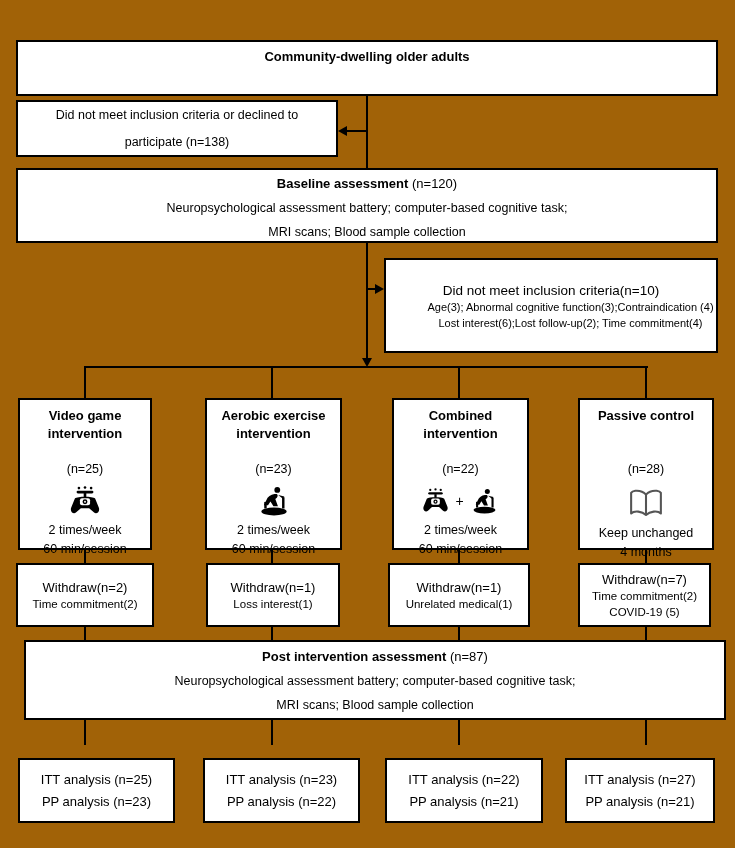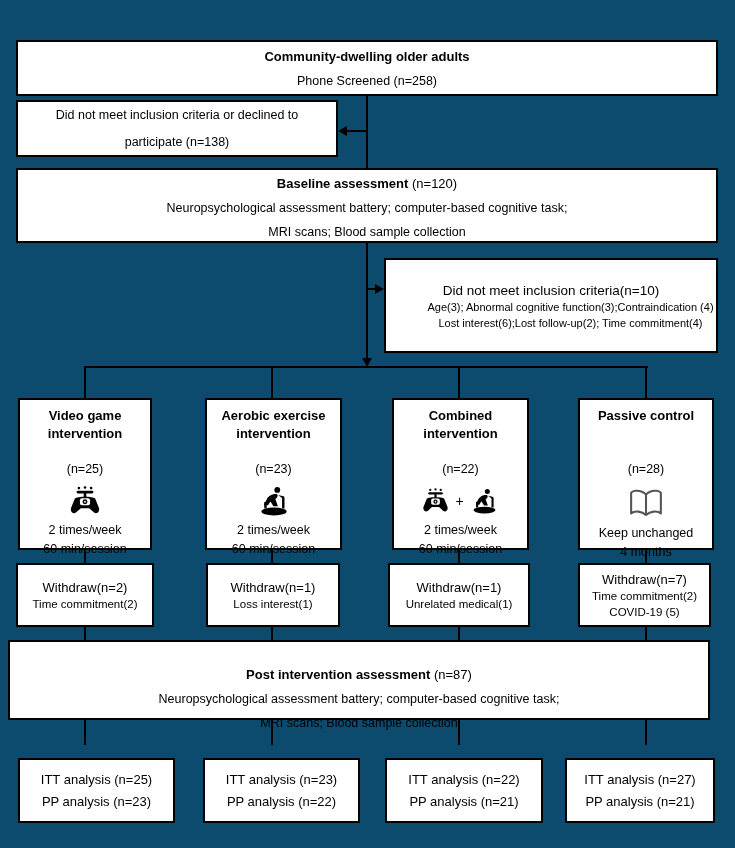--- a/index.html
+++ b/index.html
@@ -1,16 +1,16 @@
 <!DOCTYPE html>
 <html><head>
 <meta charset="utf-8">
 <style>
   html,body{margin:0;padding:0;background:#fff;}
-  .stage{position:relative;width:735px;height:848px;background:#0c4a6e;
+  .stage{position:relative;width:735px;height:848px;background:#a16207;
          font-family:"Liberation Sans","DejaVu Sans",sans-serif;color:#000;overflow:hidden;}
   .box{position:absolute;background:#fff;border:2px solid #000;box-sizing:border-box;
        display:flex;flex-direction:column;align-items:center;text-align:center;}
   .vline,.hline{position:absolute;background:#000;}
   .arr-left{position:absolute;width:0;height:0;border-top:5px solid transparent;
             border-bottom:5px solid transparent;border-right:9px solid #000;}
   .arr-right{position:absolute;width:0;height:0;border-top:5px solid transparent;
              border-bottom:5px solid transparent;border-left:9px solid #000;}
   .arr-down{position:absolute;width:0;height:0;border-left:5px solid transparent;
             border-right:5px solid transparent;border-top:9px solid #000;}
@@ -67,21 +67,20 @@
   <div class="vline" style="left:458px;top:625px;width:2px;height:17px"></div>
   <div class="vline" style="left:645px;top:625px;width:2px;height:17px"></div>
 
   <div class="vline" style="left:84px;top:718px;width:2px;height:27px"></div>
   <div class="vline" style="left:271px;top:718px;width:2px;height:27px"></div>
   <div class="vline" style="left:458px;top:718px;width:2px;height:27px"></div>
   <div class="vline" style="left:645px;top:718px;width:2px;height:27px"></div>
 
   <div class="box bigbox" style="left:16px;top:40px;width:702px;height:56px;padding-top:3px">
     <div class="ttl b">Community-dwelling older adults</div>
-    <div class="ln">Phone Screened (n=258)</div>
   </div>
 
   <div class="box excl1" style="left:16px;top:100px;width:322px;height:57px">
     <div class="ln">Did not meet inclusion criteria or declined to</div>
     <div class="ln">participate (n=138)</div>
   </div>
 
   <div class="box bigbox" style="left:16px;top:168px;width:702px;height:75px;padding-top:2px">
     <div class="ttl"><span class="b">Baseline assessment</span> <span>(n=120)</span></div>
     <div class="ln">Neuropsychological assessment battery; computer-based cognitive task;</div>
@@ -194,21 +193,21 @@
   <div class="box wd" style="left:388px;top:563px;width:142px;height:64px">
     <div class="wd-title">Withdraw(n=1)</div>
     <div class="wd-reason">Unrelated medical(1)</div>
   </div>
   <div class="box wd" style="left:578px;top:563px;width:133px;height:64px">
     <div class="wd-title">Withdraw(n=7)</div>
     <div class="wd-reason">Time commitment(2)</div>
     <div class="wd-reason">COVID-19 (5)</div>
   </div>
 
-  <div class="box bigbox" style="left:8px;top:640px;width:702px;height:80px;padding-top:21px">
+  <div class="box bigbox" style="left:24px;top:640px;width:702px;height:80px;padding-top:3px">
     <div class="ttl"><span class="b">Post intervention assessment</span> <span>(n=87)</span></div>
     <div class="ln">Neuropsychological assessment battery; computer-based cognitive task;</div>
     <div class="ln">MRI scans; Blood sample collection</div>
   </div>
 
   <div class="box an" style="left:18px;top:743px;width:157px;height:65px">
     <div class="ln">ITT analysis (n=25)</div>
     <div class="ln">PP analysis (n=23)</div>
   </div>
   <div class="box an" style="left:203px;top:743px;width:157px;height:65px">

